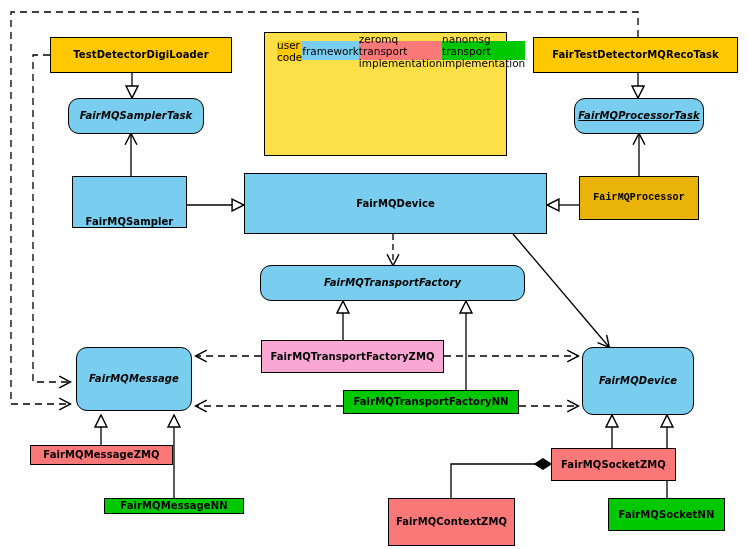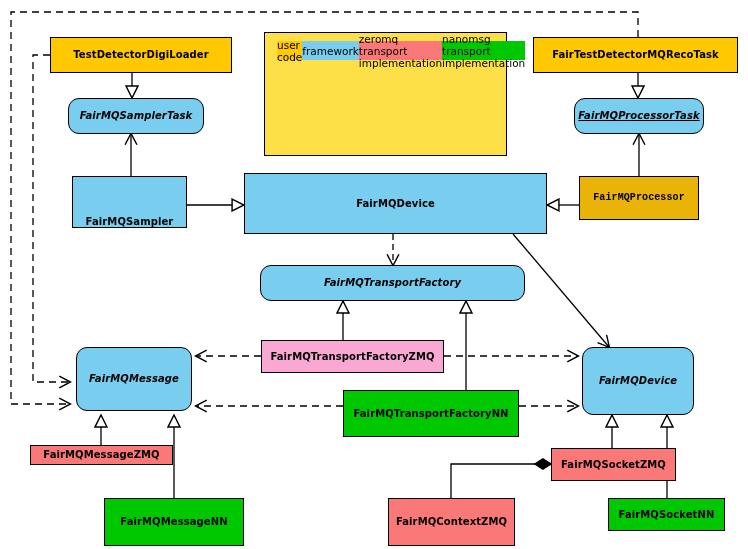--- a/index.html
+++ b/index.html
@@ -173,37 +173,37 @@
   </div>
 
   <div class="node abstract" style="left:260px; top:265px; width:265px; height:36px; background:#79CDEF;">
     <span>FairMQTransportFactory</span>
   </div>
 
   <div class="node" style="left:261px; top:340px; width:183px; height:33px; background:#f9a8d4;">
     <span>FairMQTransportFactoryZMQ</span>
   </div>
 
-  <div class="node" style="left:343px; top:390px; width:176px; height:47px; background:#00C800;">
+  <div class="node" style="left:343px; top:390px; width:176px; height:24px; background:#00C800;">
     <span>FairMQTransportFactoryNN</span>
   </div>
 
   <div class="node abstract" style="left:76px; top:347px; width:116px; height:64px; background:#79CDEF;">
     <span>FairMQMessage</span>
   </div>
 
   <div class="node abstract" style="left:582px; top:347px; width:112px; height:68px; background:#79CDEF;">
     <span>FairMQDevice</span>
   </div>
 
   <div class="node" style="left:30px; top:445px; width:143px; height:20px; background:#FA7878;">
     <span>FairMQMessageZMQ</span>
   </div>
 
-  <div class="node" style="left:104px; top:498px; width:140px; height:48px; background:#00C800;">
+  <div class="node" style="left:104px; top:498px; width:140px; height:16px; background:#00C800;">
     <span>FairMQMessageNN</span>
   </div>
 
   <div class="node" style="left:551px; top:448px; width:125px; height:33px; background:#FA7878;">
     <span>FairMQSocketZMQ</span>
   </div>
 
   <div class="node" style="left:388px; top:498px; width:127px; height:48px; background:#FA7878;">
     <span>FairMQContextZMQ</span>
   </div>

